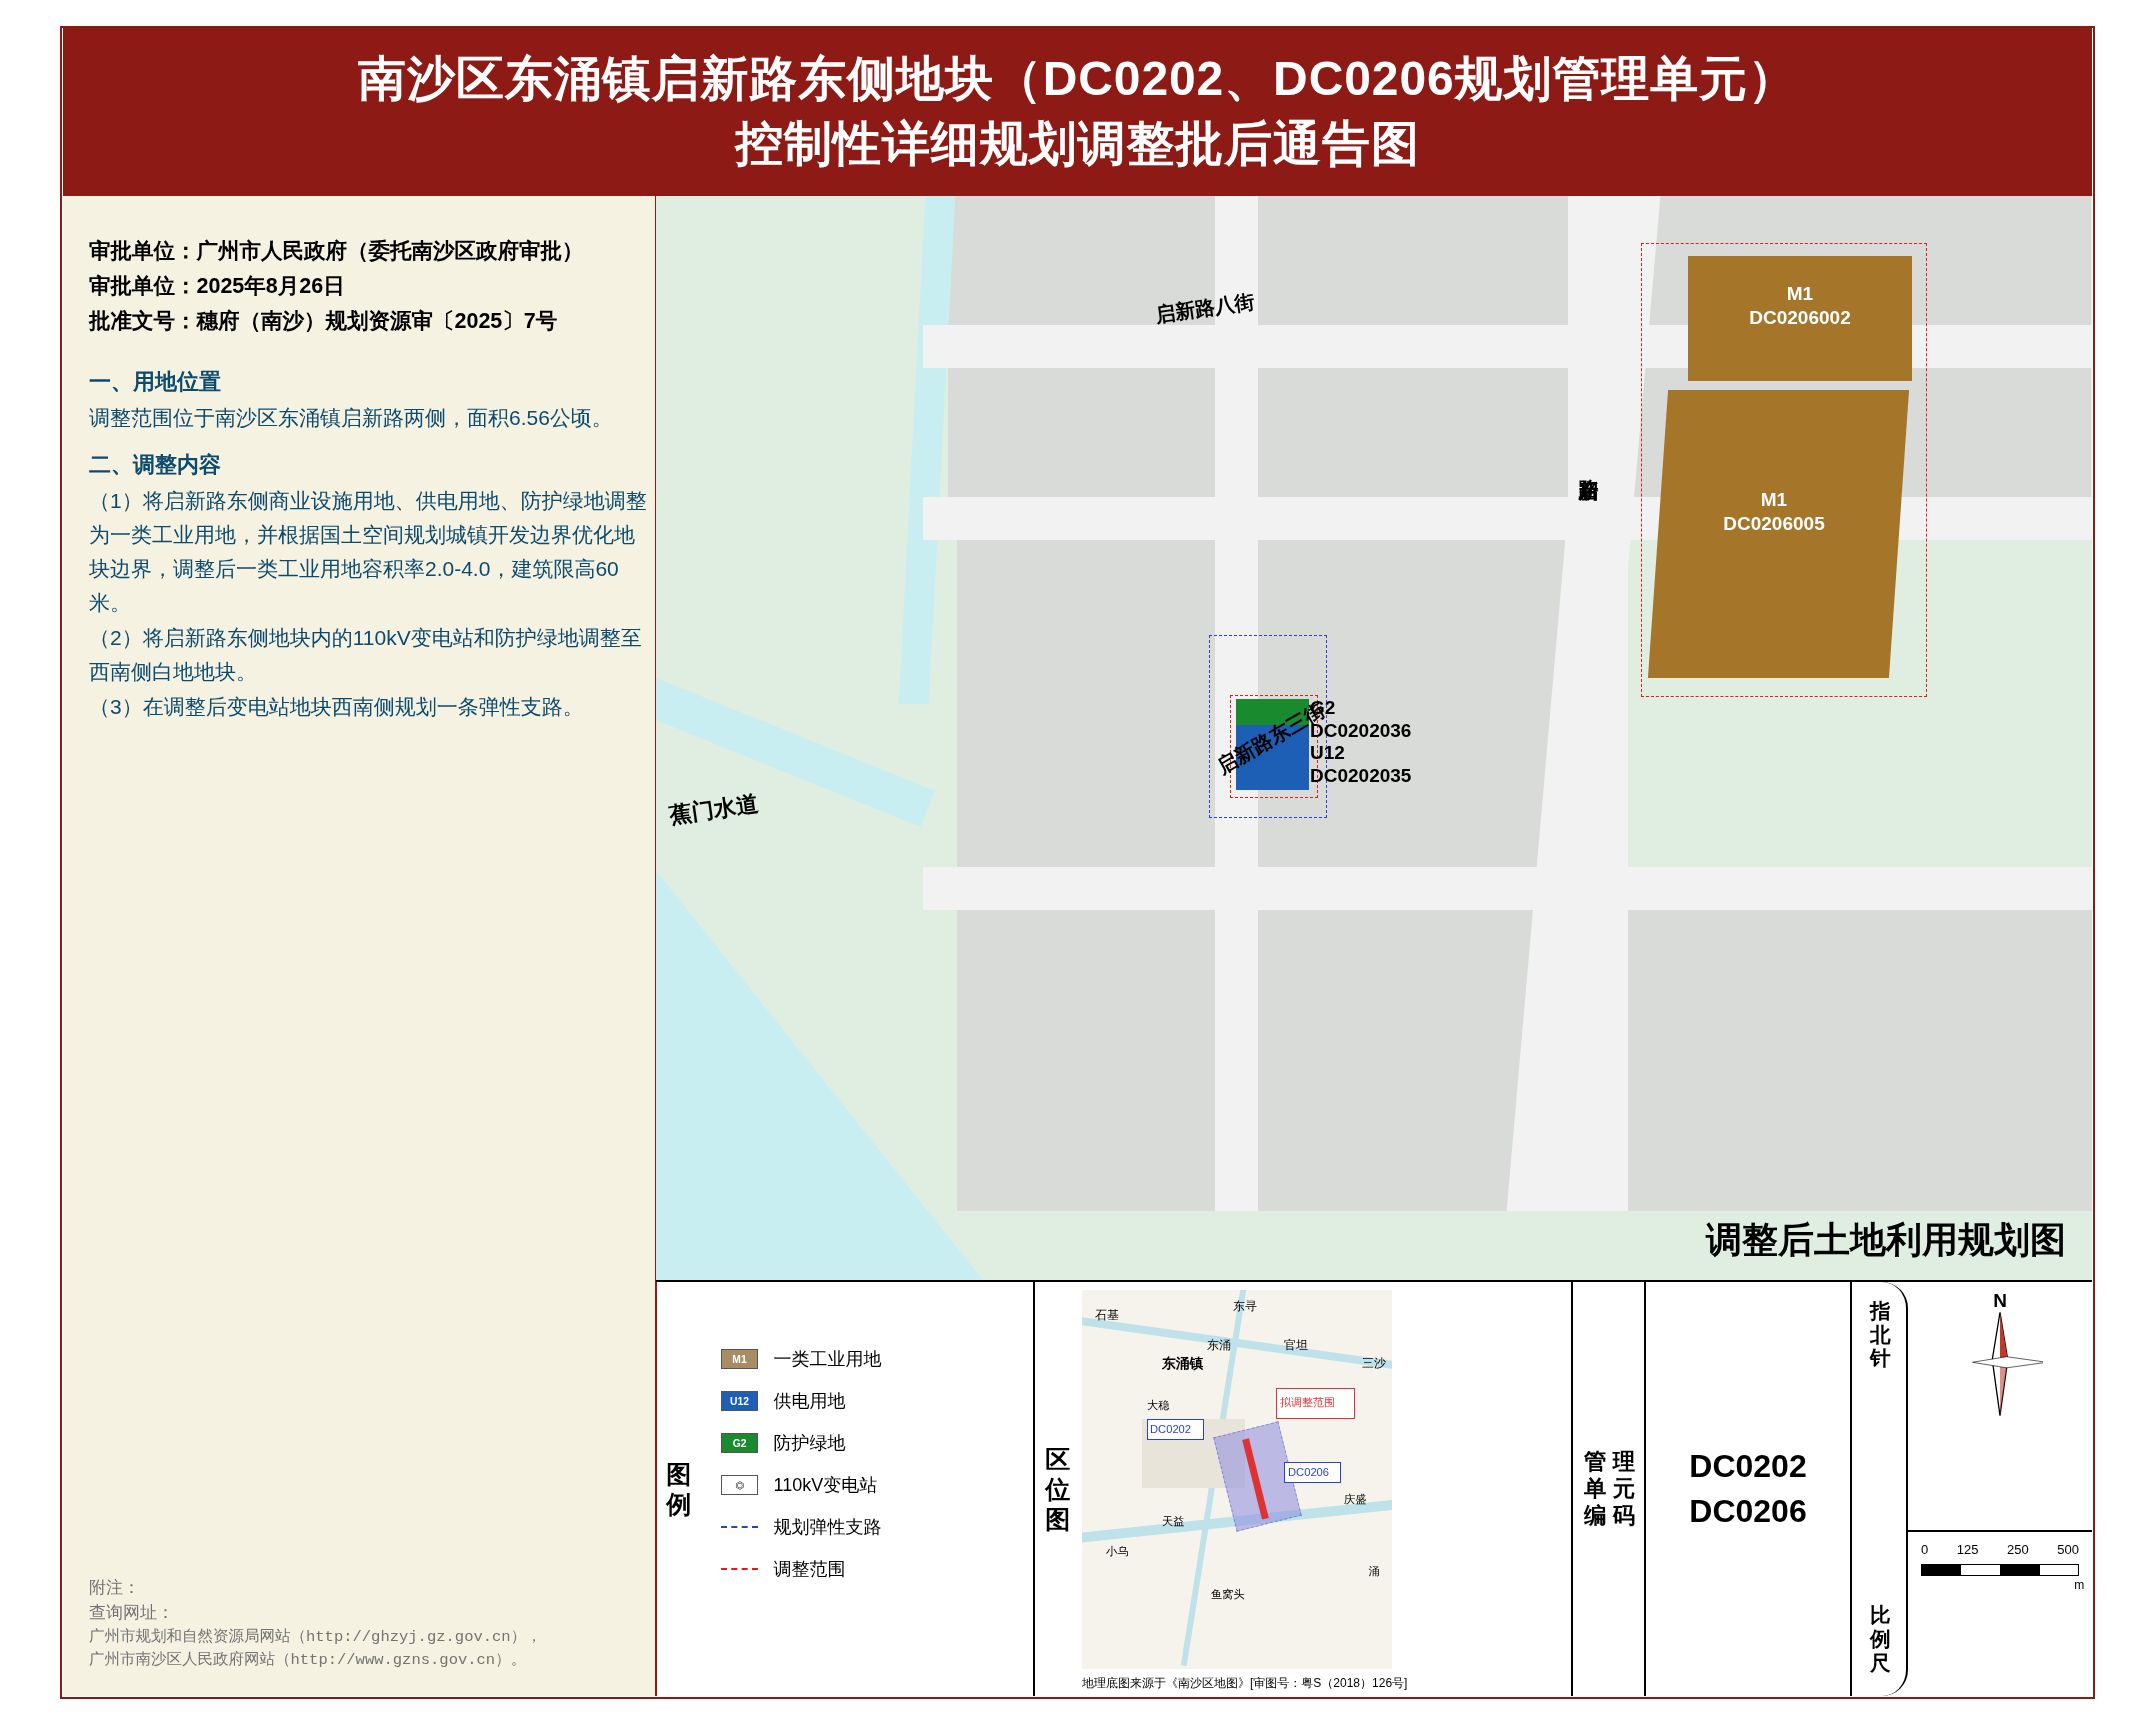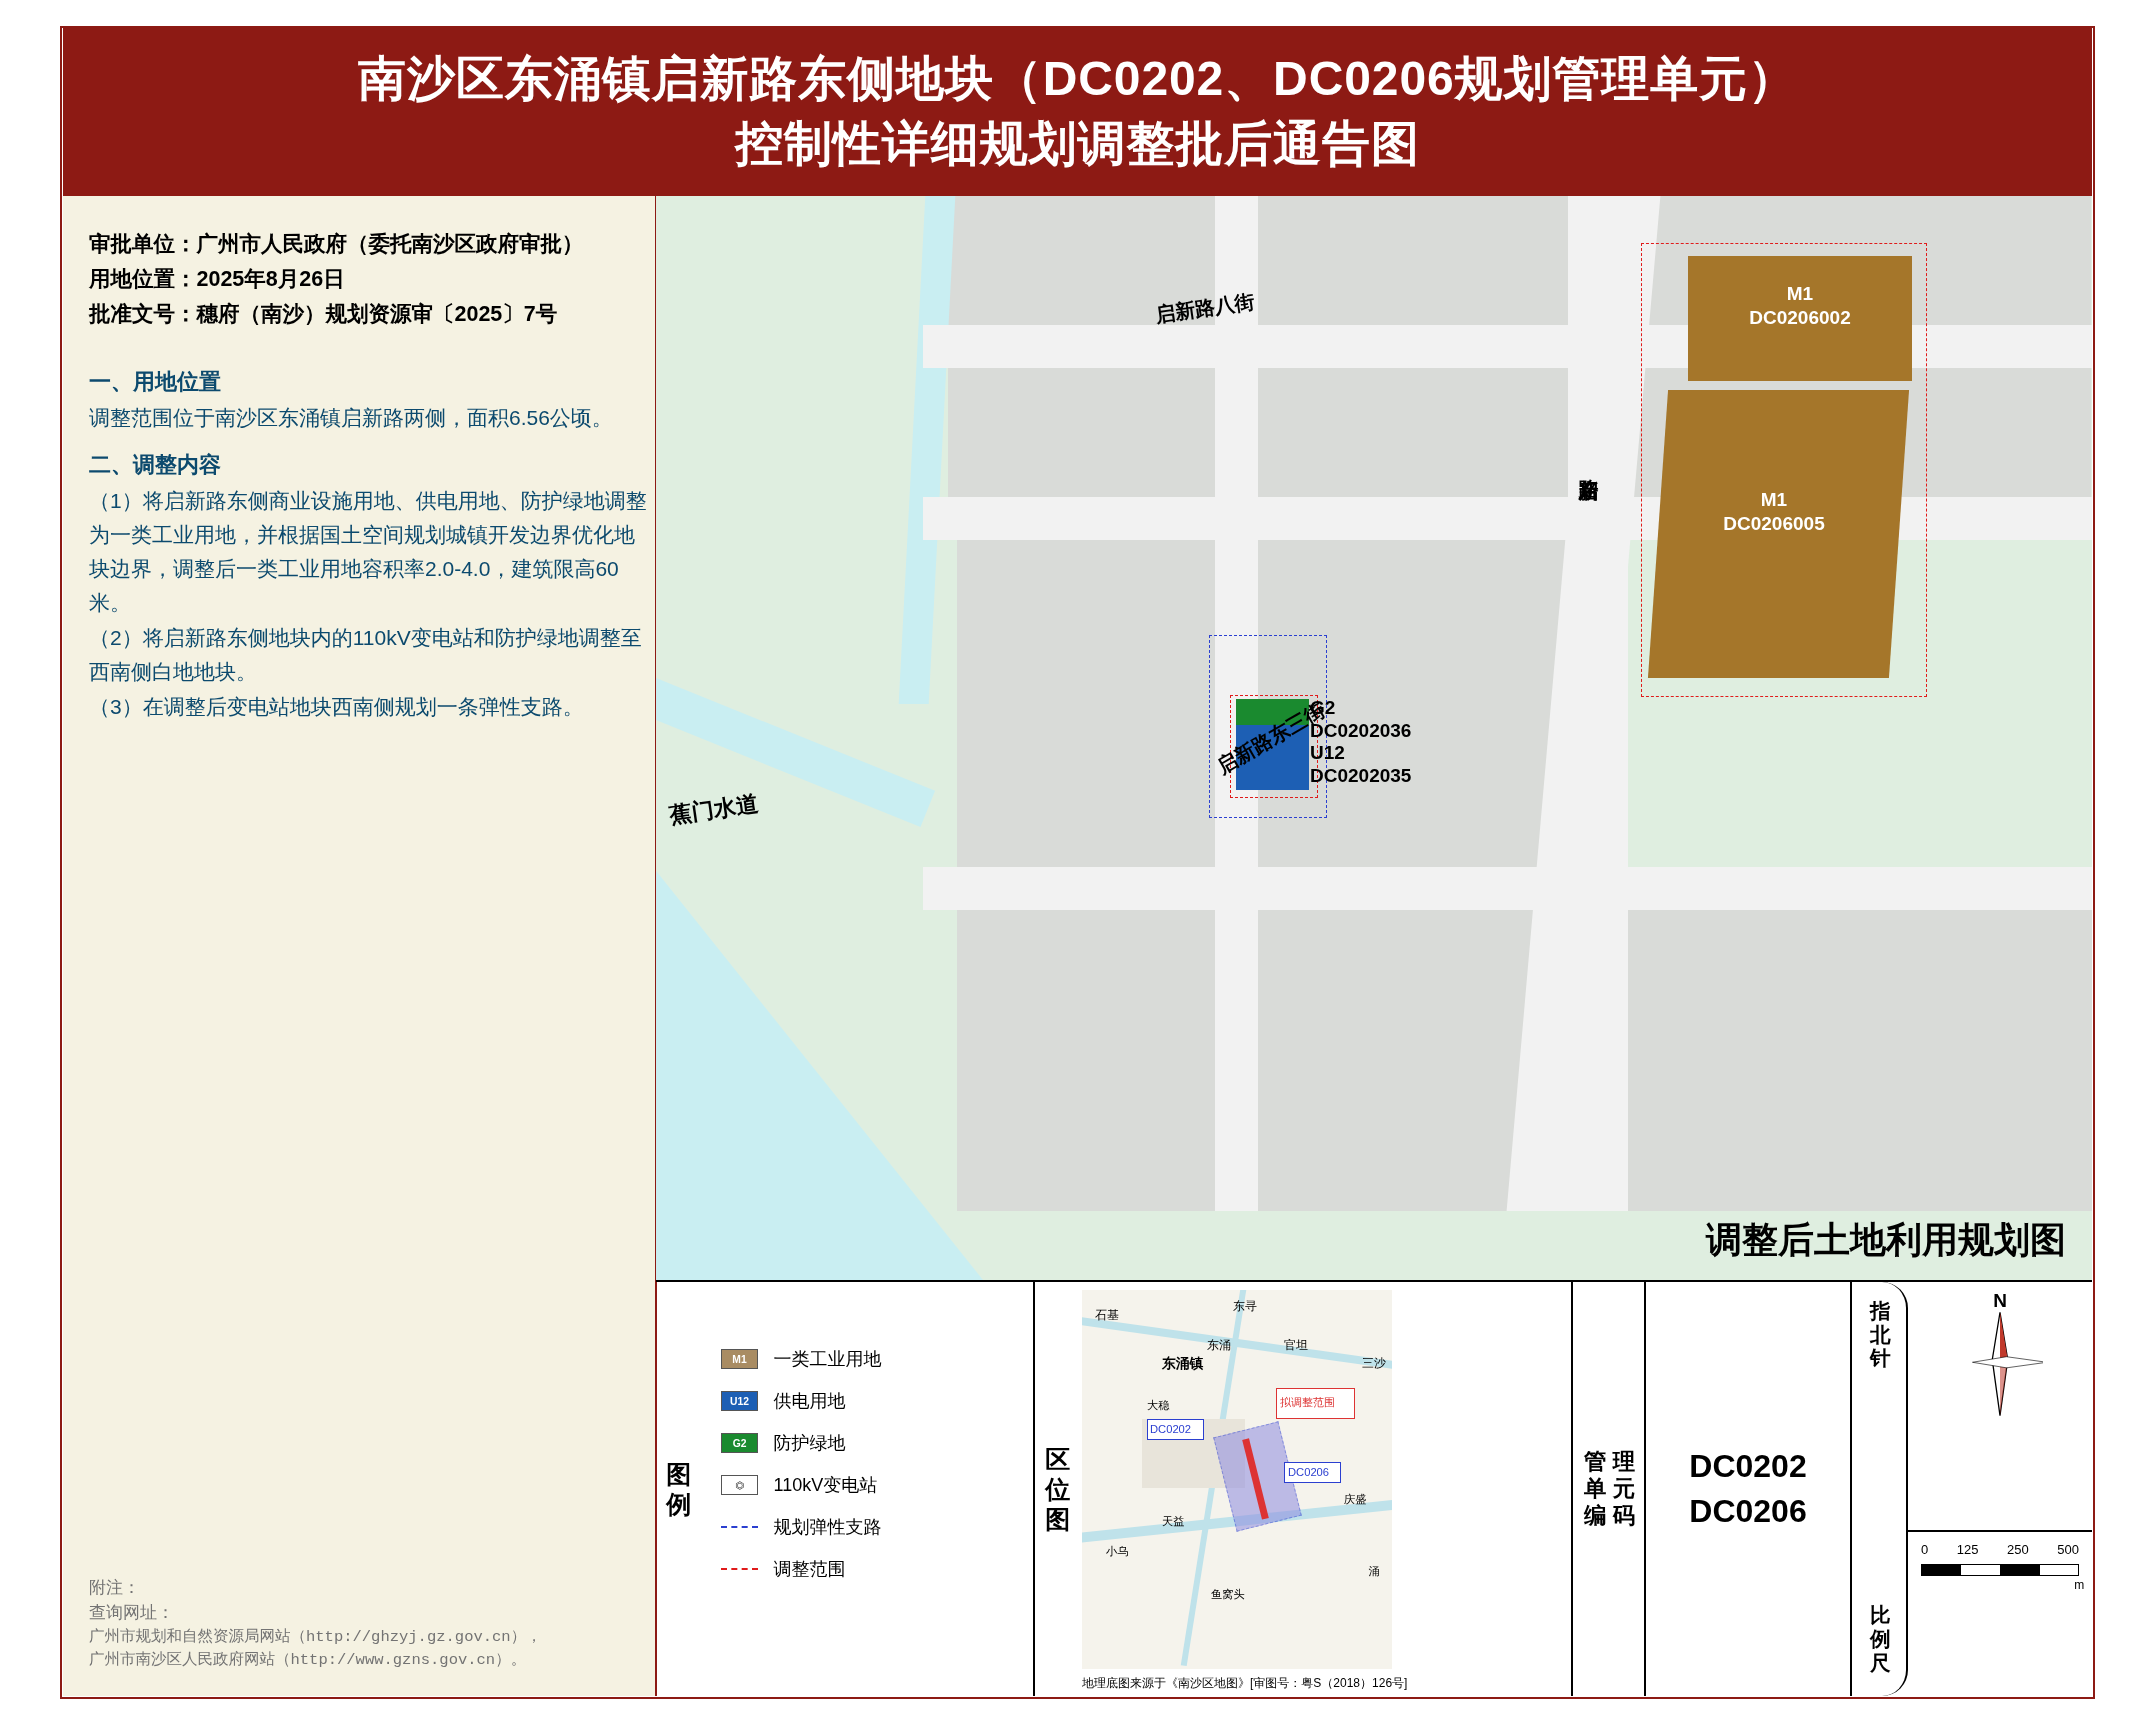--- a/index.html
+++ b/index.html
@@ -27,21 +27,21 @@
   .title-line{
     font-size:48px;font-weight:bold;letter-spacing:0.9px;line-height:1.35;
     white-space:nowrap;
   }
   
   .left-col{
     position:absolute;left:63px;top:196px;width:594px;height:1500px;
     background:#f5f2e2;box-sizing:border-box;border-right:2.2px solid #8d1a14;
   }
   .approval{
-    position:absolute;left:26px;top:31px;width:555px;
+    position:absolute;left:26px;top:38px;width:555px;
     font-size:21.5px;font-weight:bold;color:#000;line-height:1.62;
   }
   .approval div{white-space:nowrap;}
   .sec{
     position:absolute;left:26px;top:168px;width:559px;
     font-size:21px;color:#0c4a6e;line-height:1.62;
   }
   .sec h3{font-size:22px;font-weight:bold;margin:0 0 1.7px 0;}
   .sec p{margin:0 0 0.9px 0;text-indent:0;}
   .indent{text-indent:42px;}
@@ -120,21 +120,21 @@
   <div class="frame"></div>
 
   <div class="title-bar">
     <div class="title-line">南沙区东涌镇启新路东侧地块（DC0202、DC0206规划管理单元）</div>
     <div class="title-line">控制性详细规划调整批后通告图</div>
   </div>
 
   <div class="left-col">
     <div class="approval">
       <div>审批单位：广州市人民政府（委托南沙区政府审批）</div>
-      <div>用地位置：2025年8月26日</div>
+      <div>审批单位：2025年8月26日</div>
       <div>批准文号：穗府（南沙）规划资源审〔2025〕7号</div>
     </div>
 
     <div class="sec">
       <div class="block">
         <h3>一、用地位置</h3>
         <p class="indent">调整范围位于南沙区东涌镇启新路两侧，面积6.56公顷。</p>
       </div>
       <div class="block">
         <h3>二、调整内容</h3>

